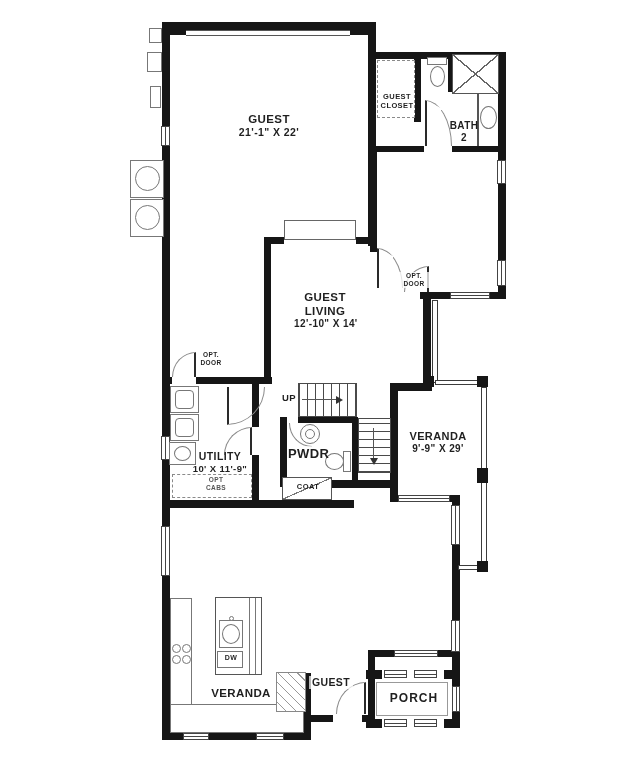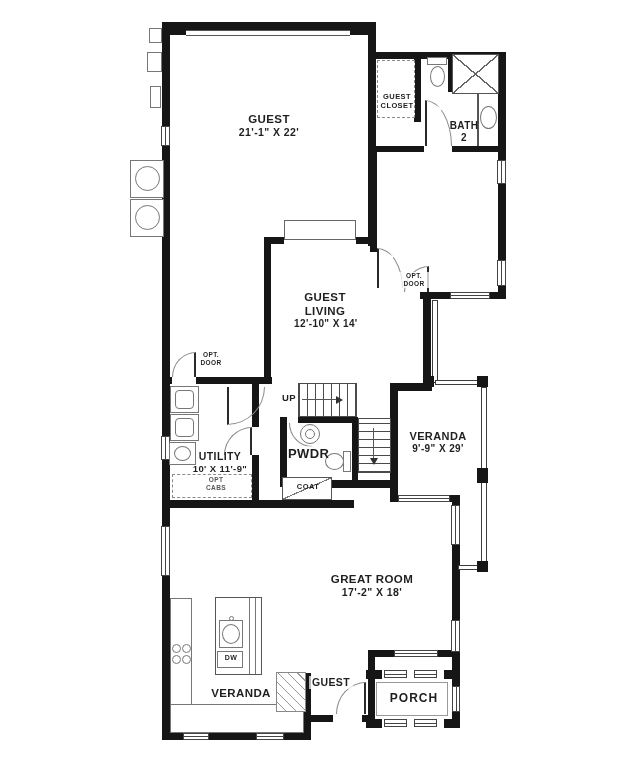--- a/index.html
+++ b/index.html
@@ -214,22 +214,18 @@
     <div class="nm" style="font-size:10.5px;">UTILITY</div>
     <div class="dm" style="font-size:9.5px;">10' X 11'-9"</div>
   </div>
   <div class="lab" style="left:198px;top:476px;width:36px;font-size:6.5px;color:#555;font-weight:600;">OPT CABS</div>
   <div class="lab" style="left:288px;top:446px;width:32px;font-size:13px;font-weight:600;background:rgba(255,255,255,.7);">PWDR</div>
   <div class="lab" style="left:292px;top:482px;width:32px;font-size:7.5px;font-weight:600;">COAT</div>
   <div class="lab" style="left:406px;top:430px;width:64px;">
     <div class="nm" style="font-size:11px;">VERANDA</div>
     <div class="dm" style="font-size:10px;">9'-9" X 29'</div>
   </div>
-  <div class="lab" style="left:322px;top:572px;width:100px;">
-    <div class="nm" style="font-size:11.5px;white-space:nowrap;">GREAT ROOM</div>
-    <div class="dm" style="font-size:10.5px;">17'-2" X 18'</div>
-  </div>
   <div class="lab" style="left:205px;top:686px;width:72px;font-size:11.5px;font-weight:600;">VERANDA</div>
   <div class="lab" style="left:222px;top:654px;width:18px;font-size:7px;font-weight:600;">DW</div>
   <div class="lab" style="left:309px;top:676px;width:44px;font-size:10.5px;font-weight:600;background:rgba(255,255,255,.7);">GUEST</div>
   <div class="lab" style="left:386px;top:691px;width:56px;font-size:12px;font-weight:600;letter-spacing:1px;">PORCH</div>
 
 </div>
 
 </body></html>

